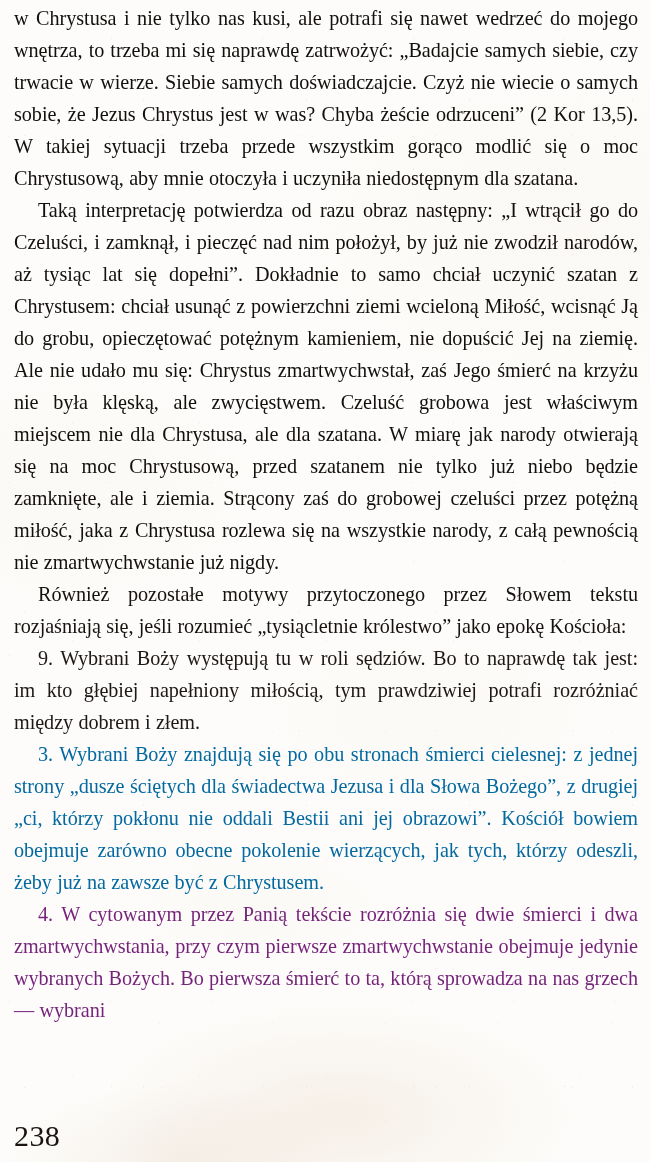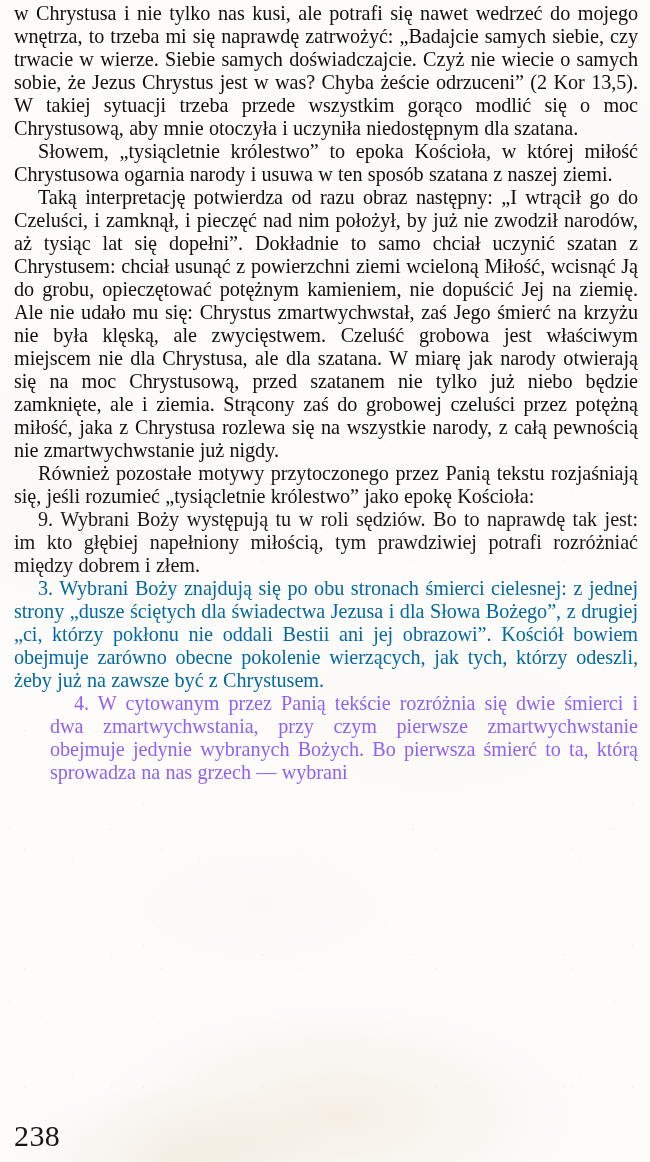--- a/index.html
+++ b/index.html
@@ -67,37 +67,37 @@
     z-index: 4;
   }
 
   p.para {
     margin: 0;
     padding: 0;
     text-indent: 24px;
     text-align: justify;
     text-justify: inter-word;
     font-size: 20.2px;
-    line-height: 23px;
+    line-height: 32px;
     color: #120f0d;
     letter-spacing: -0.05px;
     word-spacing: 0.3px;
     hyphens: manual;
   }
 
   
   p.para.cont {
     text-indent: 0;
   }
 
   
   p.para.f1 { color: #161210; }
   p.para.f2 { color: #1d1815; }
   p.para.f3 { color: #0369a1; }
-  p.para.f4 { color: #8b5cf6; opacity: 0.96; margin-left: 36px; }
+  p.para.f4 { color: #701a75; opacity: 0.96; }
 
   
   .folio {
     position: absolute;
     left: 14px;
     top: 1122px;
     font-size: 30px;
     line-height: 28px;
     color: #1a1512;
     letter-spacing: 0.4px;
@@ -107,23 +107,22 @@
 </head>
 <body>
 
 <div class="page">
 
   <div class="paper-speckle"></div>
   <div class="paper-texture"></div>
 
   <div class="text-block">
     <p class="para cont">w Chrystusa i nie tylko nas kusi, ale potrafi się nawet wedrzeć do mojego wnętrza, to trzeba mi się naprawdę zatrwożyć: „Badajcie samych siebie, czy trwacie w wierze. Siebie samych doświadczajcie. Czyż nie wiecie o samych sobie, że Jezus Chrystus jest w was? Chyba żeście odrzuceni” (2 Kor 13,5). W takiej sytuacji trzeba przede wszystkim gorąco modlić się o moc Chrystusową, aby mnie otoczyła i uczyniła niedostępnym dla szatana.</p>
-    <p class="para">Słowem, „tysiącletnie królestwo” to epoka Kościoła, w której miłość Chrystusowa ogarnia narody i usuwa w ten sposób szatana z naszej ziemi.</p>
     <p class="para">Taką interpretację potwierdza od razu obraz następny: „I wtrącił go do Czeluści, i zamknął, i pieczęć nad nim położył, by już nie zwodził narodów, aż tysiąc lat się dopełni”. Dokładnie to samo chciał uczynić szatan z Chrystusem: chciał usunąć z powierzchni ziemi wcieloną Miłość, wcisnąć Ją do grobu, opieczętować potężnym kamieniem, nie dopuścić Jej na ziemię. Ale nie udało mu się: Chrystus zmartwychwstał, zaś Jego śmierć na krzyżu nie była klęską, ale zwycięstwem. Czeluść grobowa jest właściwym miejscem nie dla Chrystusa, ale dla szatana. W miarę jak narody otwierają się na moc Chrystusową, przed szatanem nie tylko już niebo będzie zamknięte, ale i ziemia. Strącony zaś do grobowej czeluści przez potężną miłość, jaka z Chrystusa rozlewa się na wszystkie narody, z całą pewnością nie zmartwychwstanie już nigdy.</p>
-    <p class="para f1">Również pozostałe motywy przytoczonego przez Panią tekstu rozjaśniają się, jeśli rozumieć „tysiącletnie królestwo” jako epokę Kościoła:</p>
+    <p class="para f1">Również pozostałe motywy przytoczonego przez Słowem tekstu rozjaśniają się, jeśli rozumieć „tysiącletnie królestwo” jako epokę Kościoła:</p>
     <p class="para f2">9. Wybrani Boży występują tu w roli sędziów. Bo to naprawdę tak jest: im kto głębiej napełniony miłością, tym prawdziwiej potrafi rozróżniać między dobrem i złem.</p>
     <p class="para f3">3. Wybrani Boży znajdują się po obu stronach śmierci cielesnej: z jednej strony „dusze ściętych dla świadectwa Jezusa i dla Słowa Bożego”, z drugiej „ci, którzy pokłonu nie oddali Bestii ani jej obrazowi”. Kościół bowiem obejmuje zarówno obecne pokolenie wierzących, jak tych, którzy odeszli, żeby już na zawsze być z Chrystusem.</p>
     <p class="para f4">4. W cytowanym przez Panią tekście rozróżnia się dwie śmierci i dwa zmartwychwstania, przy czym pierwsze zmartwychwstanie obejmuje jedynie wybranych Bożych. Bo pierwsza śmierć to ta, którą sprowadza na nas grzech — wybrani</p>
   </div>
 
   <div class="folio">238</div>
 
 </div>
 
 </body></html>

